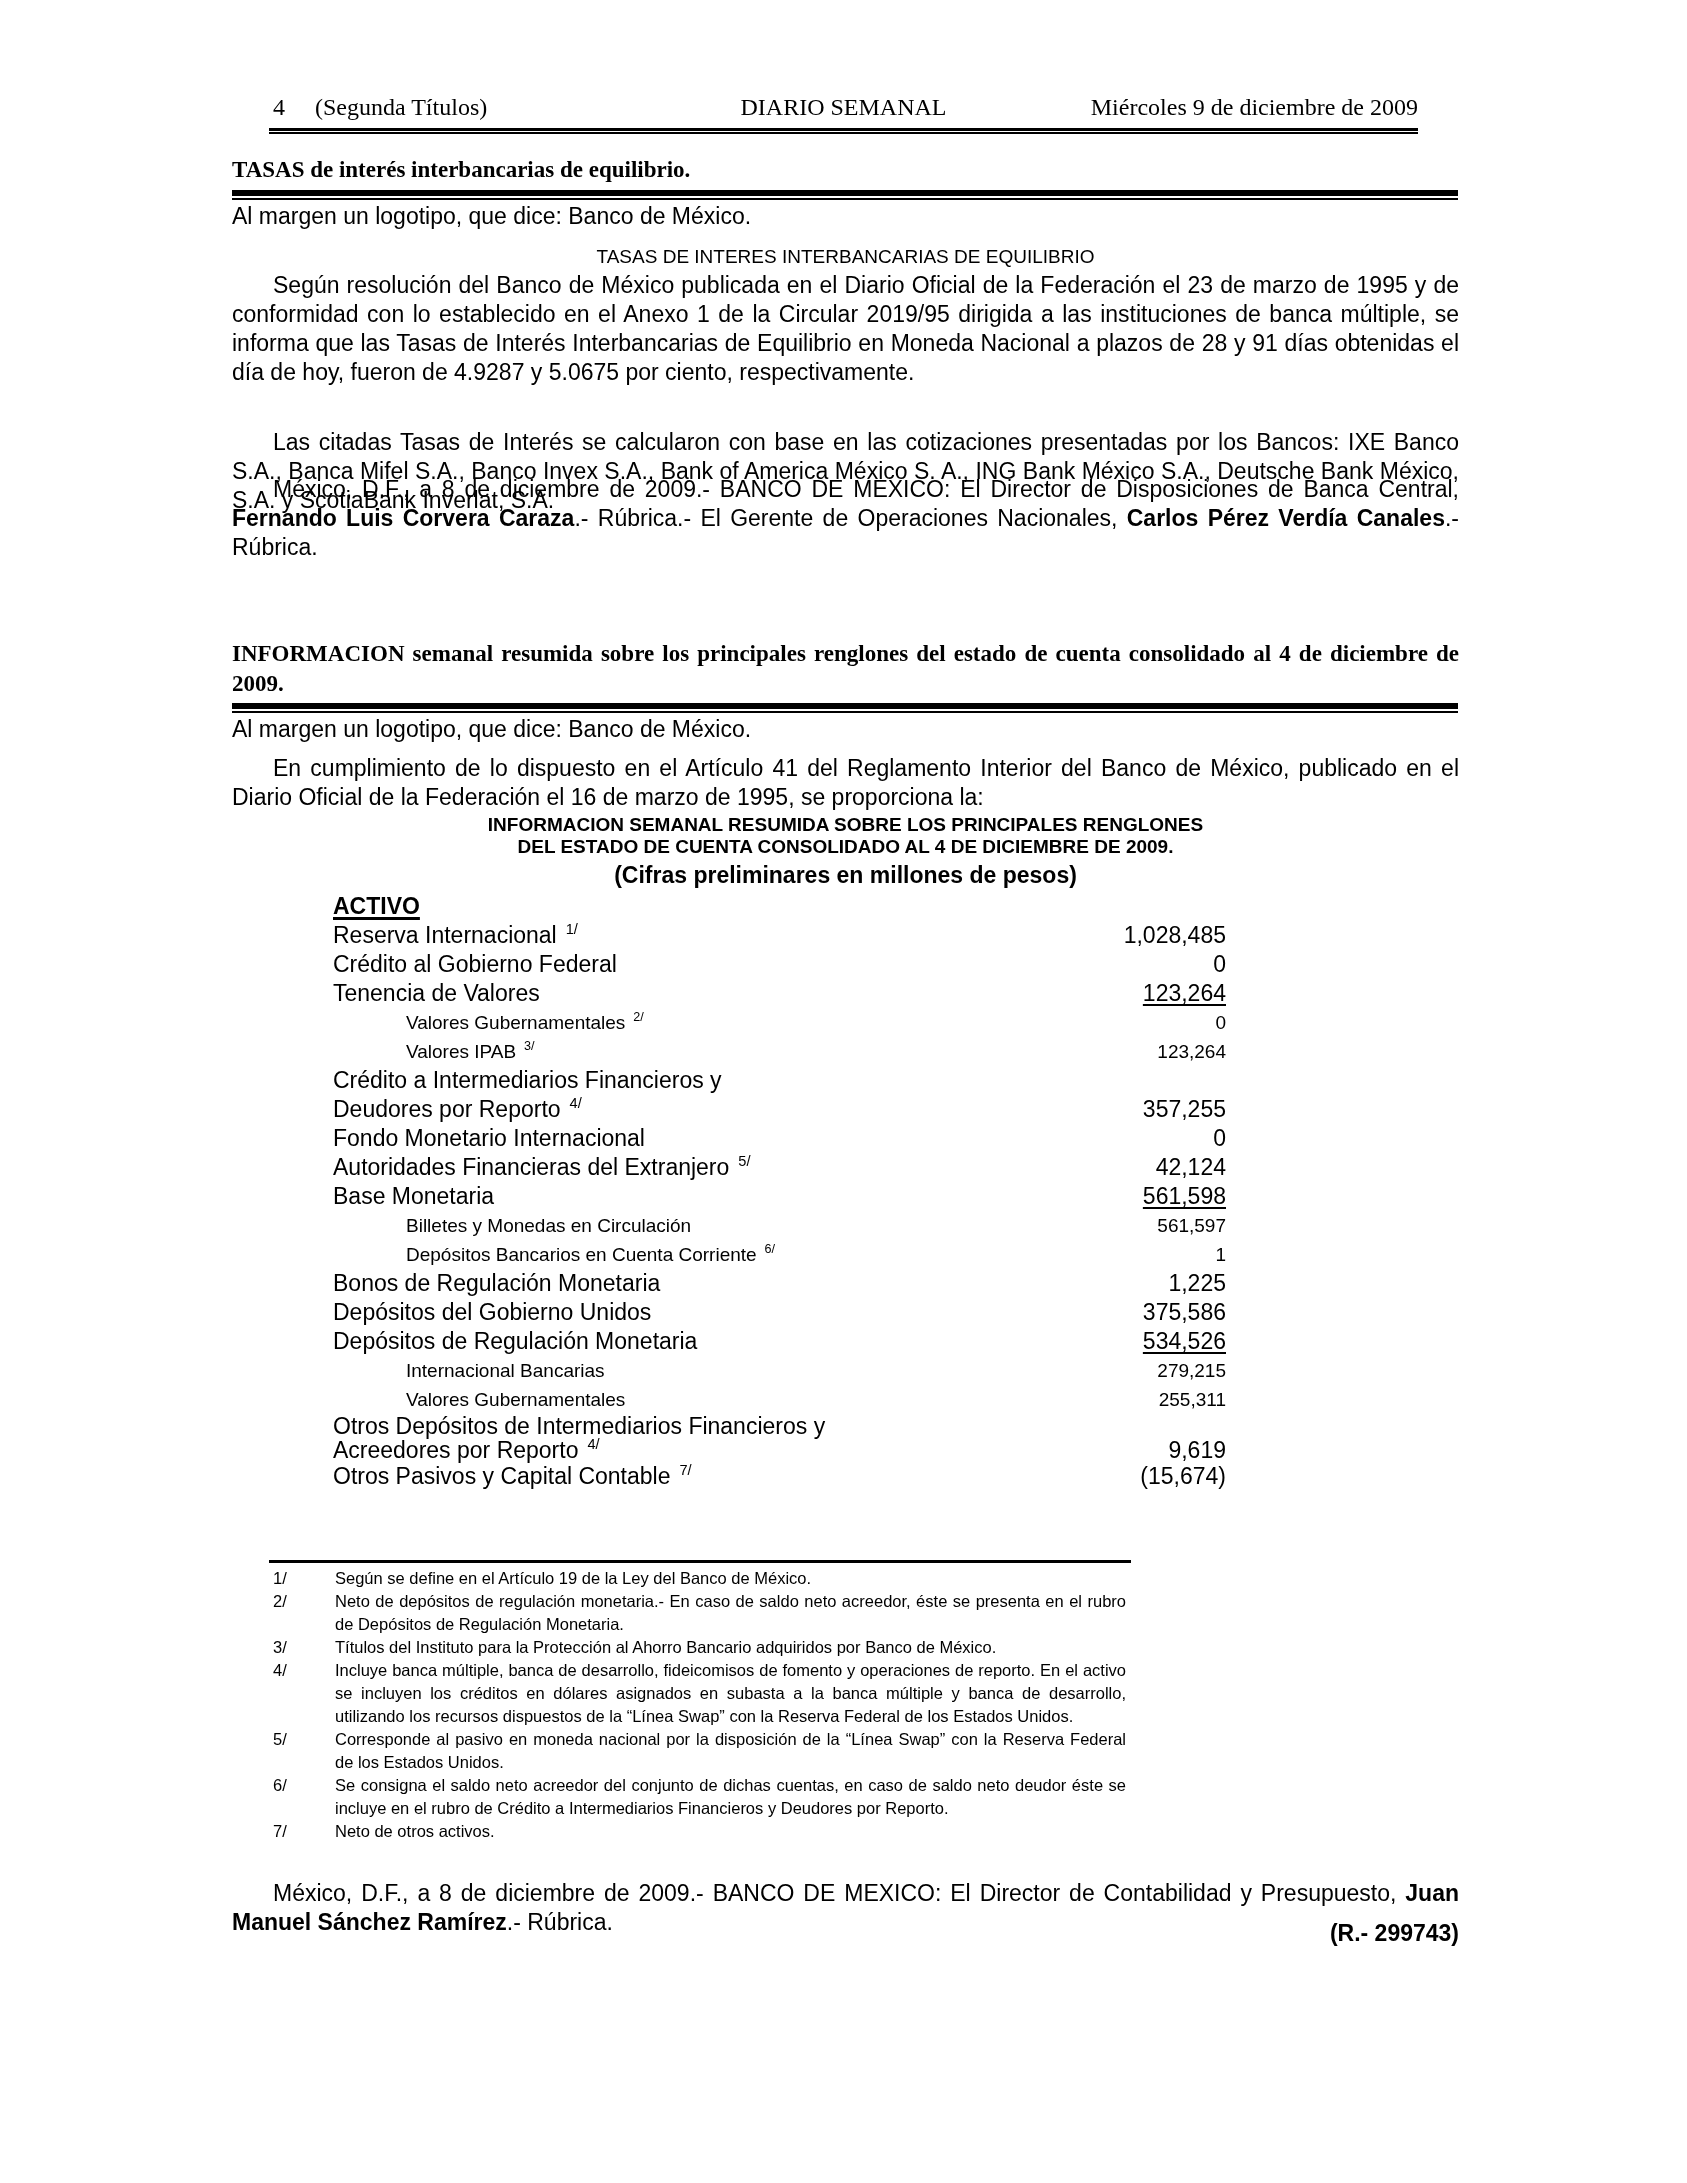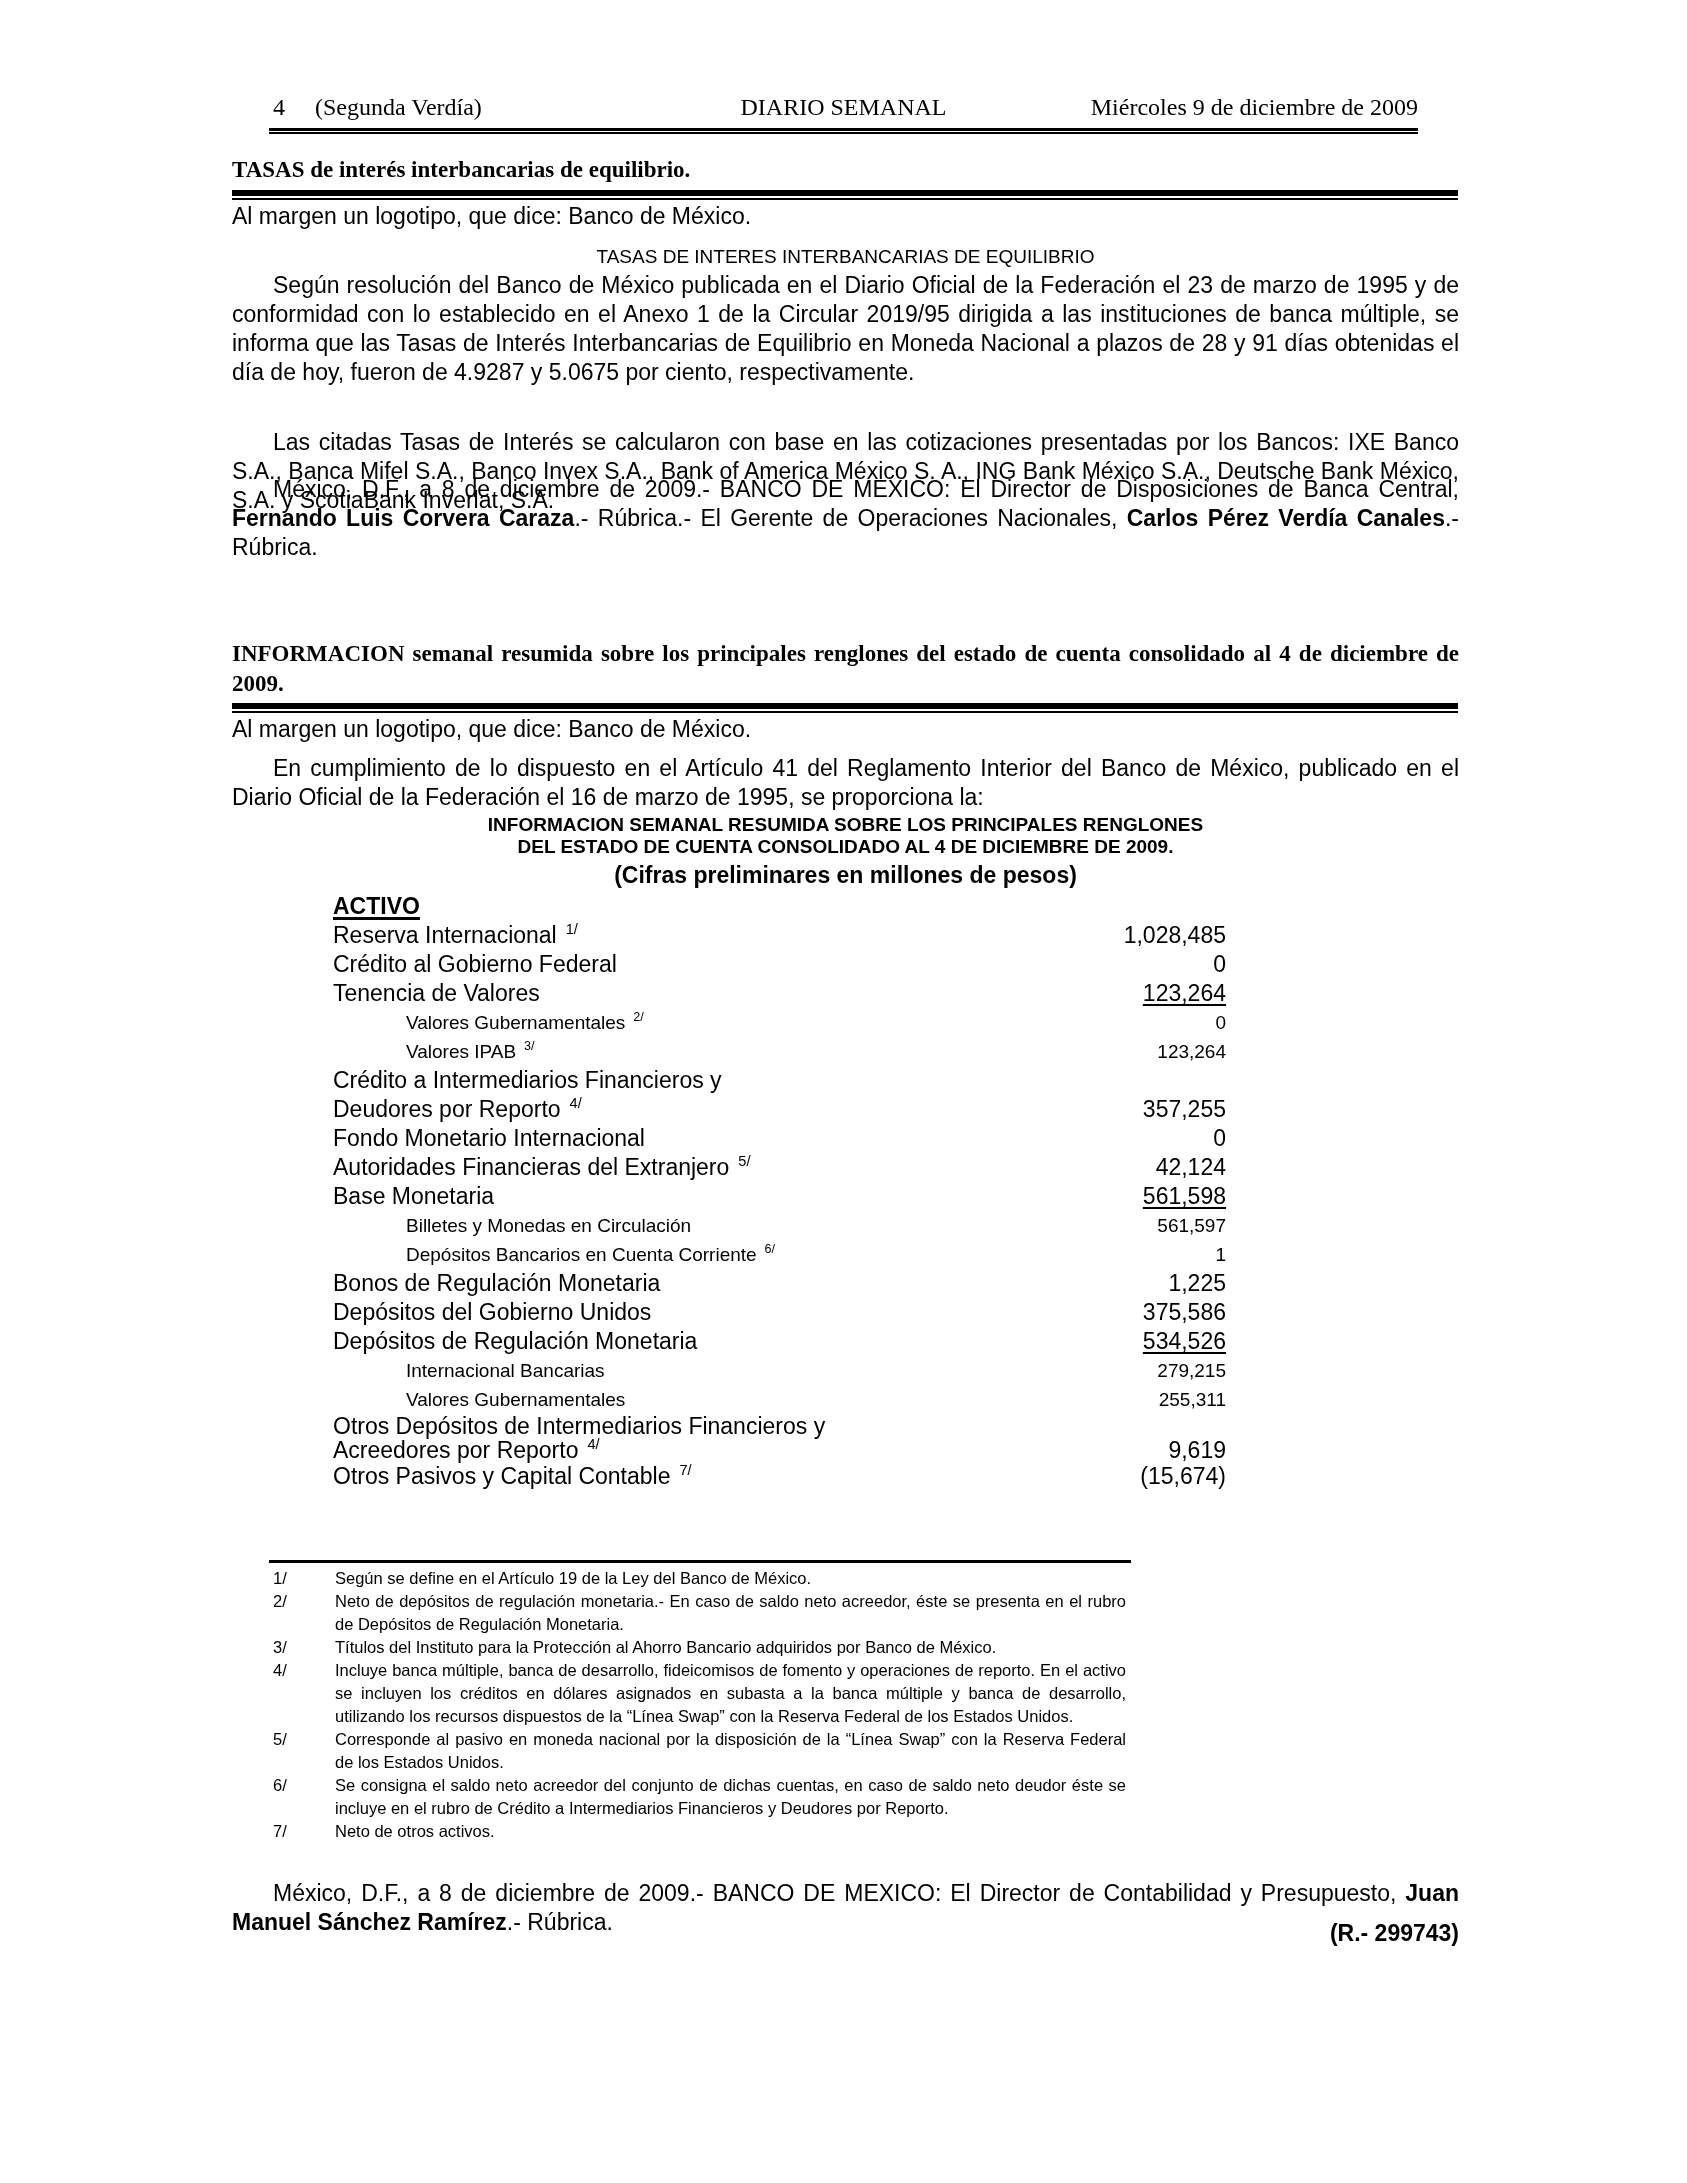--- a/index.html
+++ b/index.html
@@ -45,21 +45,21 @@
 
     
     .ref { position: absolute; right: 228px; font-family: "Liberation Sans", sans-serif; font-weight: bold; font-size: 23px; }
     b { font-weight: bold; }
   </style>
 </head>
 <body>
 
 <div id="hdr" class="abs">
   <span class="pg">4</span>
-  <span class="sec">(Segunda Verdía)</span>
+  <span class="sec">(Segunda Títulos)</span>
   <span class="name">DIARIO SEMANAL</span>
   <span class="date">Miércoles 9 de diciembre de 2009</span>
 </div>
 <div class="hrule-thick" style="left:269px; top:128px; width:1149px; height:2.6px;"></div>
 <div class="hrule-thick" style="left:269px; top:132px; width:1149px; height:2px;"></div>
 
 <div class="sec-title" style="top:155px;">TASAS de interés interbancarias de equilibrio.</div>
 <div class="hrule-thick" style="left:232px; top:190px; width:1226px; height:6px;"></div>
 <div class="hrule-thick" style="left:232px; top:198px; width:1226px; height:2px;"></div>
 

